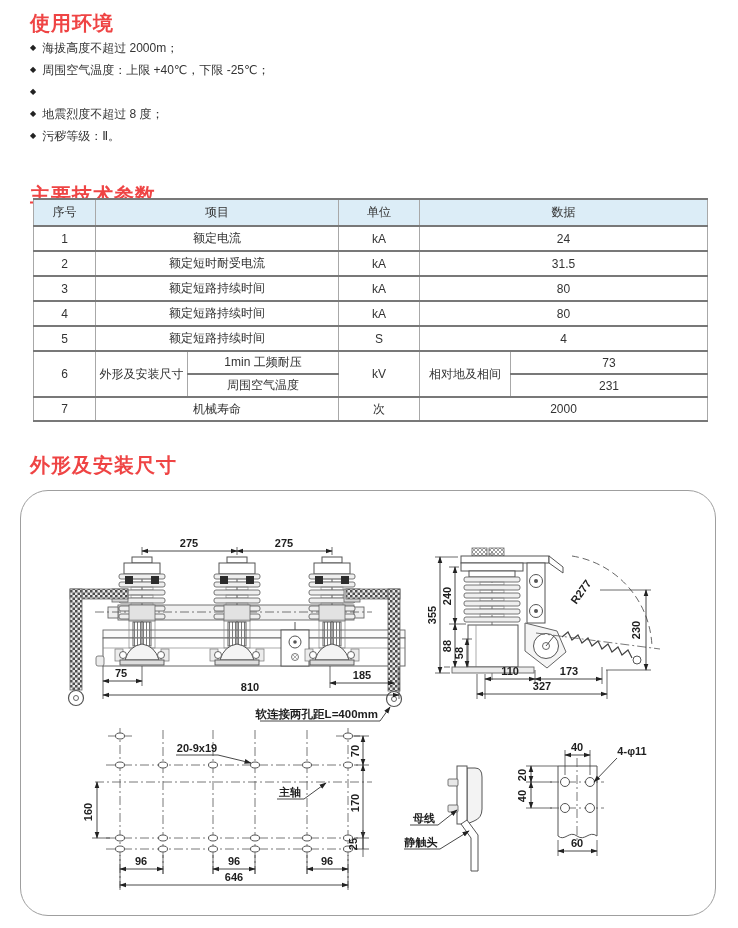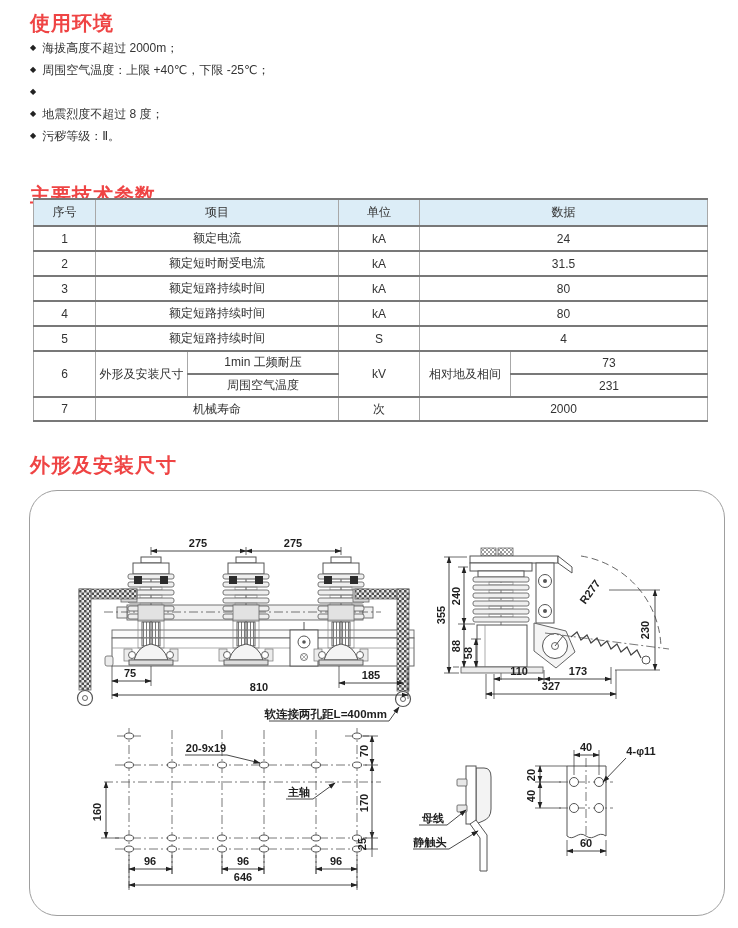--- a/index.html
+++ b/index.html
@@ -30,21 +30,21 @@
     text-align:center;vertical-align:middle;padding:0;
     font-weight:400;overflow:hidden;white-space:nowrap;
   }
   table.params thead tr{height:27px;}
   table.params thead th{background:#dcedf7;}
   tr.r{height:25px;}
   tr.r6{height:23px;}
   tr.r7{height:24px;}
   .panel{
     position:absolute;left:20px;top:490px;width:696px;height:426px;
-    border:1px solid #9f9f9f;border-radius:28px;background:#fff;box-sizing:border-box;margin-left:9px;
+    border:1px solid #9f9f9f;border-radius:28px;background:#fff;box-sizing:border-box;
   }
   .panel svg{position:absolute;left:-1px;top:-1px;}
   .ln{fill:none;stroke:#555;stroke-width:1;}
   .thin{fill:none;stroke:#888;stroke-width:.7;}
   .ext{fill:none;stroke:#444;stroke-width:.8;}
   .dimln{fill:none;stroke:#333;stroke-width:.9;}
   .cl{fill:none;stroke:#555;stroke-width:.8;stroke-dasharray:9 3 2 3;}
   .arcd{fill:none;stroke:#555;stroke-width:.9;stroke-dasharray:7 4;}
   .wfill{fill:#fff;stroke:#555;stroke-width:1;}
   .gfill{fill:#efefef;stroke:#666;stroke-width:.9;}

